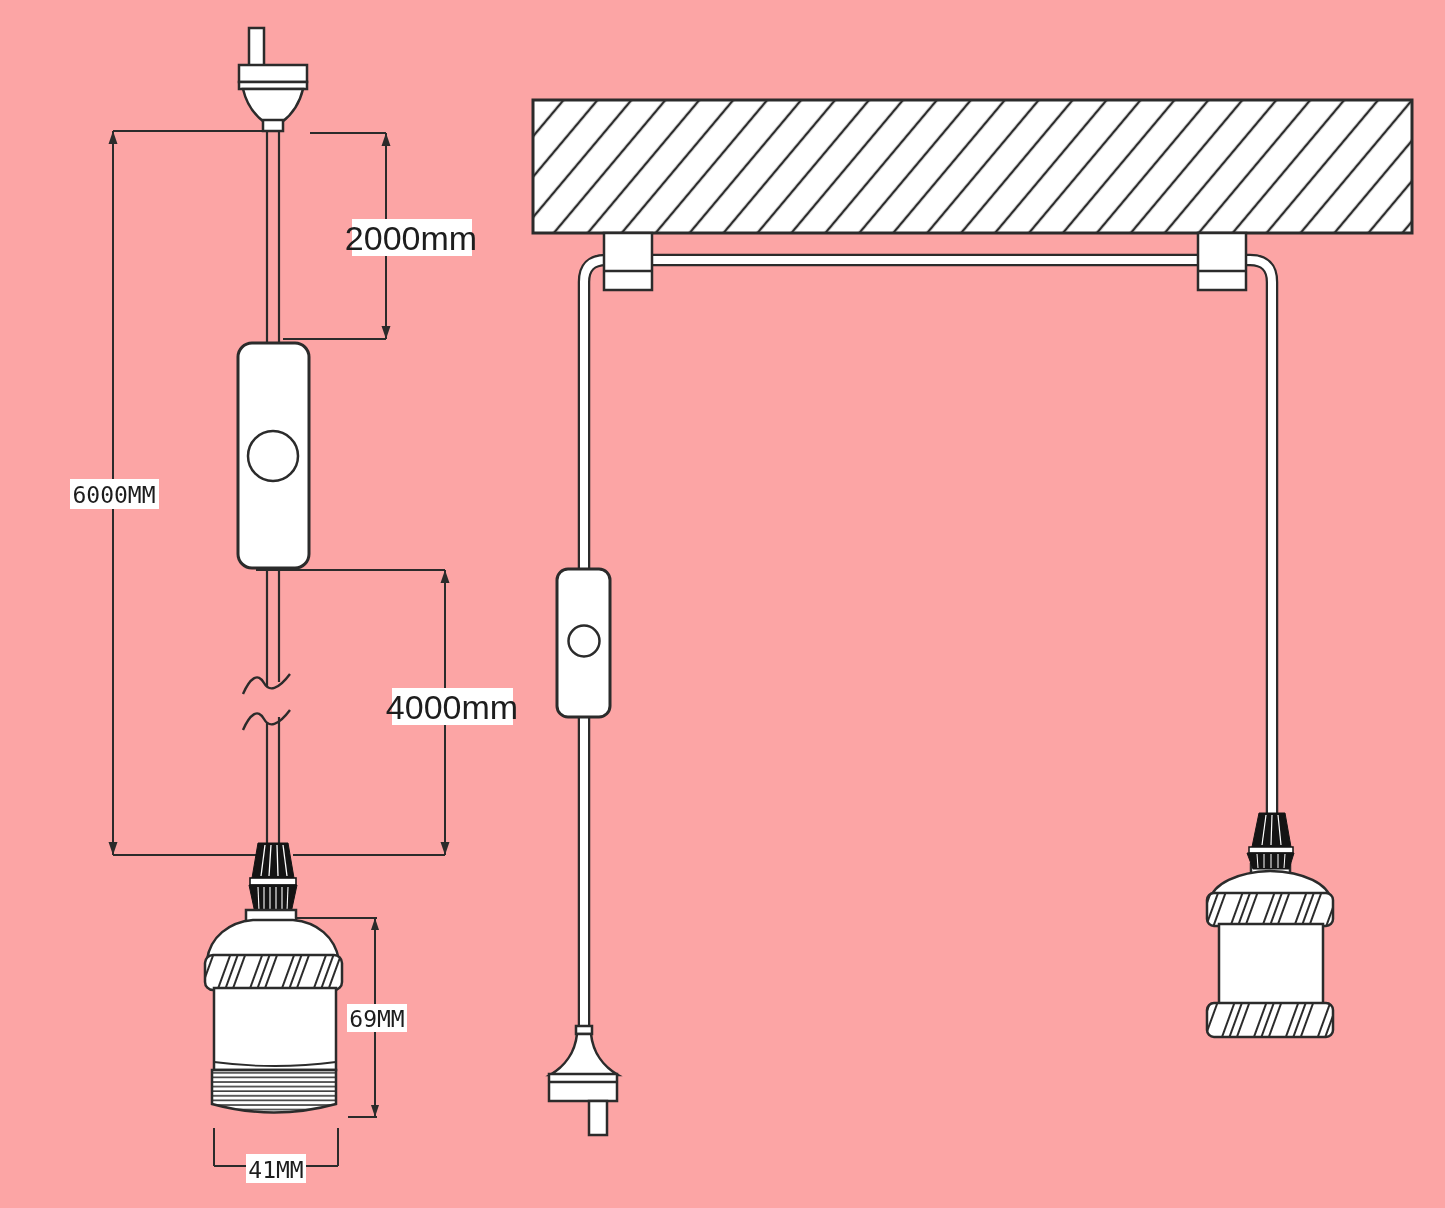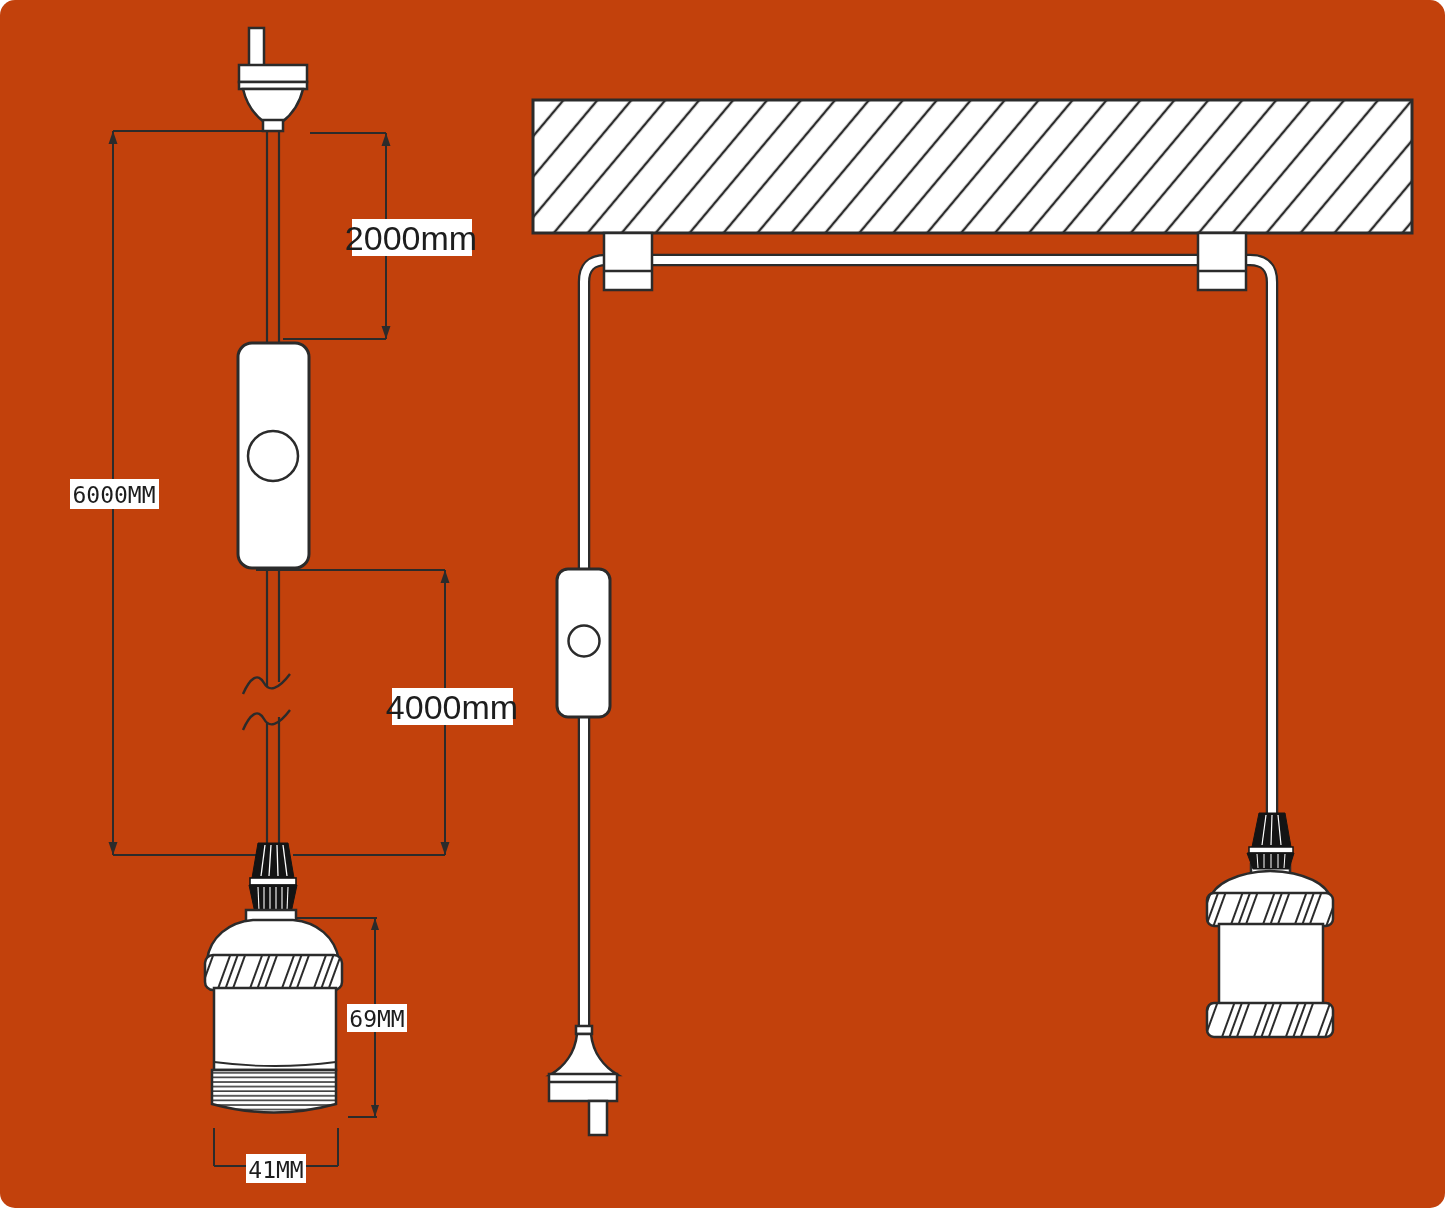--- a/index.html
+++ b/index.html
@@ -1,17 +1,17 @@
 <!DOCTYPE html>
 <html><head>
 <meta charset="utf-8">
 <style>
   html,body{margin:0;padding:0;background:#ffffff;}
-  .canvas{position:relative;width:1445px;height:1208px;background:#c2410c;overflow:hidden;
-          font-family:"Liberation Sans",sans-serif;border-radius:15px;}
+  .canvas{position:relative;width:1445px;height:1208px;background:#fca5a5;overflow:hidden;
+          font-family:"Liberation Sans",sans-serif;}
   svg{display:block;}
   text{user-select:none;}
   .dim-label{font-family:"Liberation Sans",sans-serif;font-size:34px;fill:#1d1d1d;}
   .dim-label-mono{font-family:"DejaVu Sans Mono",monospace;font-size:23px;fill:#1d1d1d;}
 </style>
 </head>
 <body>
 
 <div class="canvas">
 <svg width="1445" height="1208" viewBox="0 0 1445 1208" xmlns="http://www.w3.org/2000/svg">

